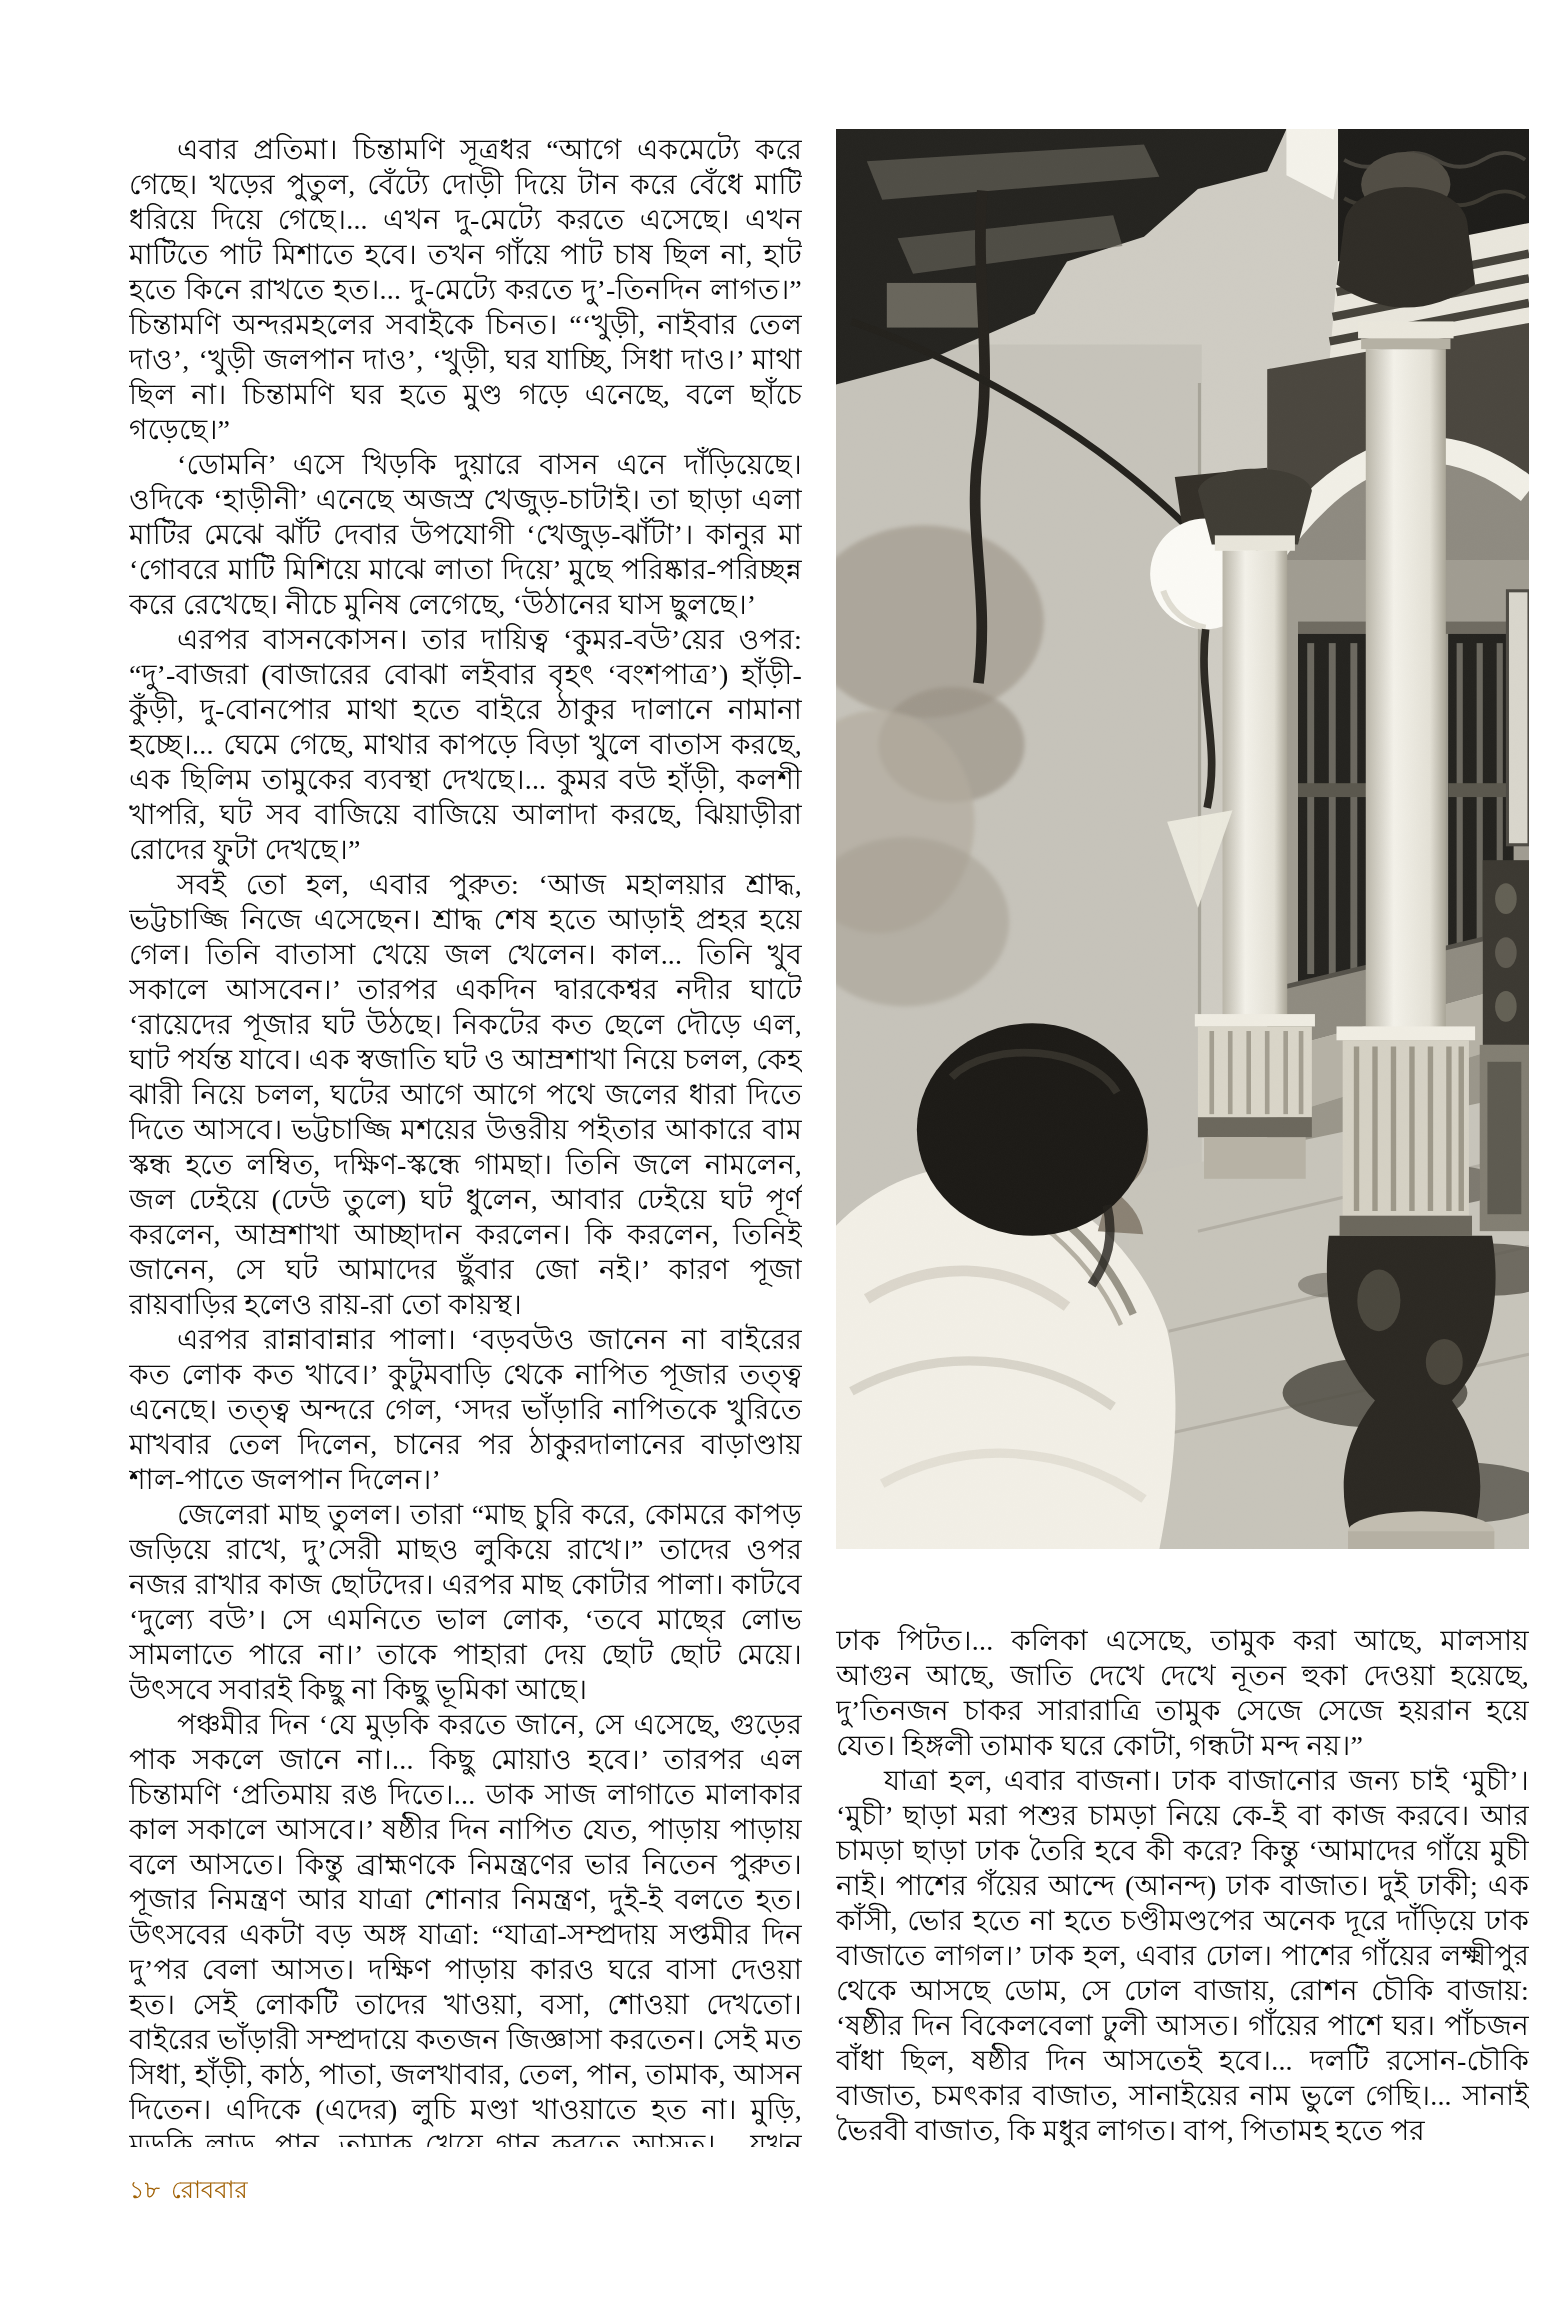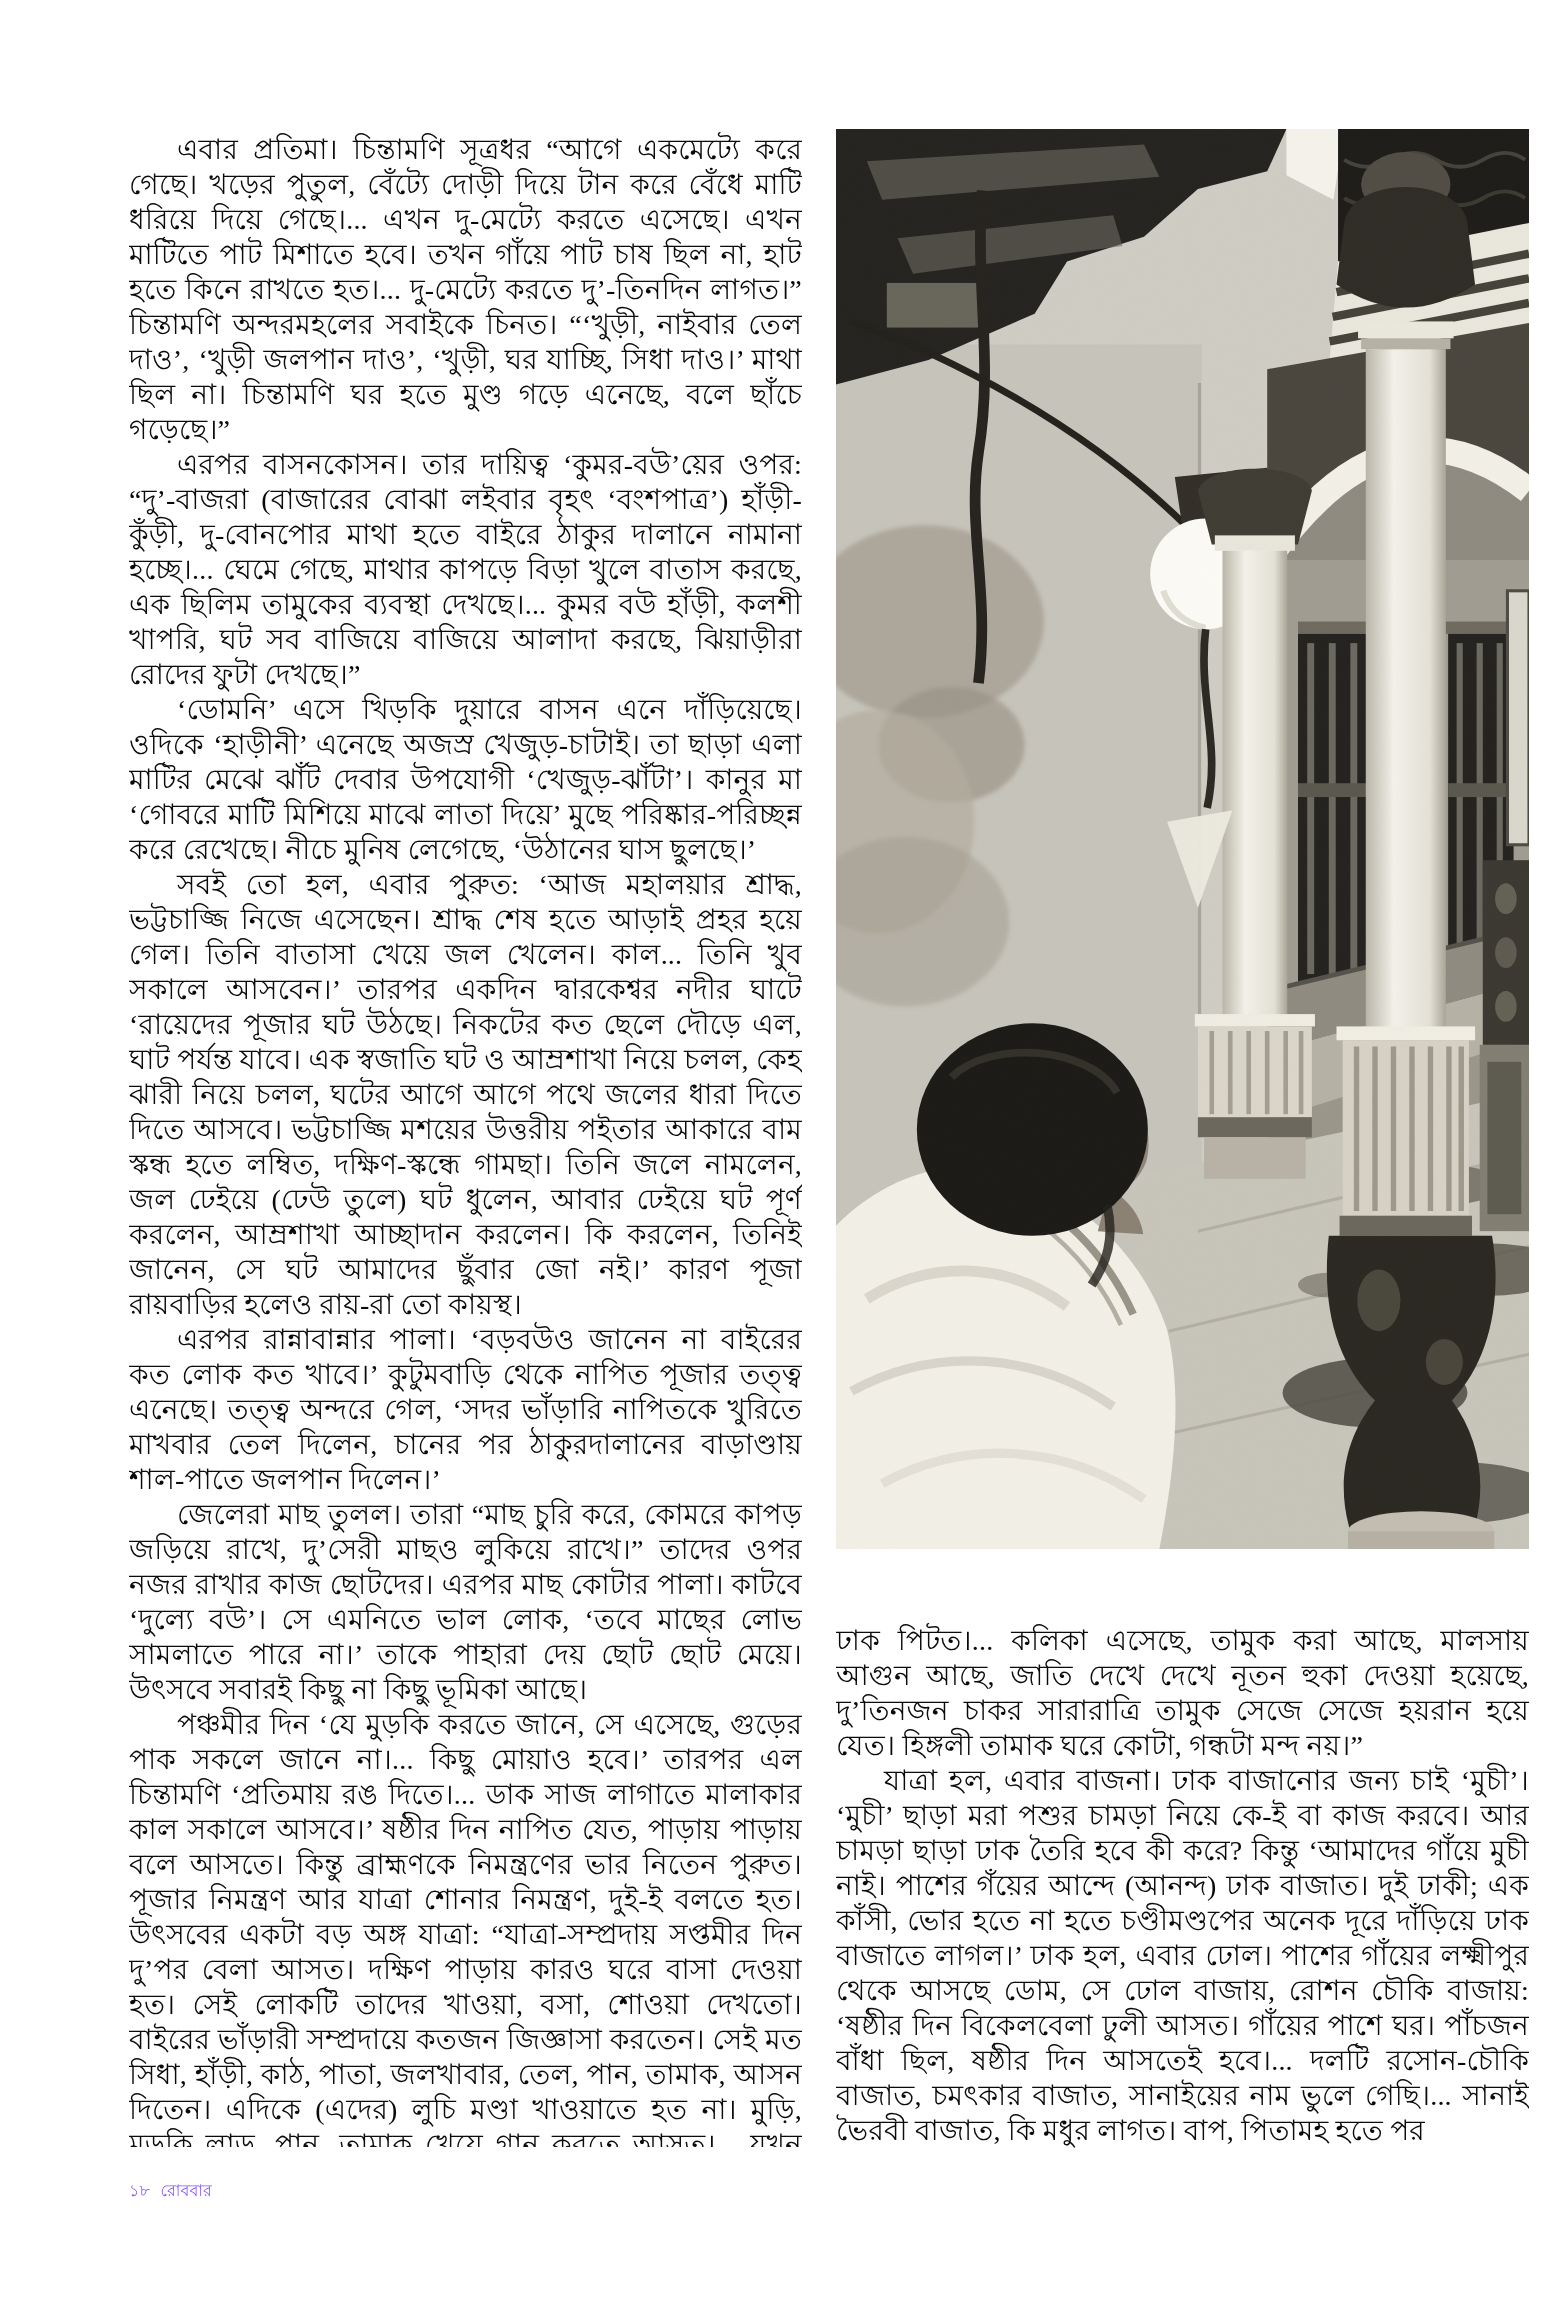--- a/index.html
+++ b/index.html
@@ -30,36 +30,36 @@
     left: 836px; top: 129px;
     width: 693px; height: 1420px;
     margin: 0; padding: 0;
     overflow: hidden;
     background: #cfccc3;
   }
   .photo-figure svg { display: block; width: 100%; height: 100%; }
   .footer {
     position: absolute;
     left: 129px; top: 2175px;
-    font-size: 16px;
+    font-size: 24px;
     line-height: 31px;
-    color: #8b5cf6;
+    color: #a16207;
     white-space: nowrap;
   }
   .footer .page-num { margin-right: 10.8px; }
 </style>
 </head>
 <body>
 
 <div class="page">
 
   <div class="col col-left">
     <p class="para indent">এবার প্রতিমা। চিন্তামণি সূত্রধর “আগে একমেট্যে করে গেছে। খড়ের পুতুল, বেঁট্যে দোড়ী দিয়ে টান করে বেঁধে মাটি ধরিয়ে দিয়ে গেছে।... এখন দু-মেট্যে করতে এসেছে। এখন মাটিতে পাট মিশাতে হবে। তখন গাঁয়ে পাট চাষ ছিল না, হাট হতে কিনে রাখতে হত।... দু-মেট্যে করতে দু’-তিনদিন লাগত।” চিন্তামণি অন্দরমহলের সবাইকে চিনত। “‘খুড়ী, নাইবার তেল দাও’, ‘খুড়ী জলপান দাও’, ‘খুড়ী, ঘর যাচ্ছি, সিধা দাও।’ মাথা ছিল না। চিন্তামণি ঘর হতে মুণ্ড গড়ে এনেছে, বলে ছাঁচে গড়েছে।”</p>
+    <p class="para indent">‘ডোমনি’ এসে খিড়কি দুয়ারে বাসন এনে দাঁড়িয়েছে। ওদিকে ‘হাড়ীনী’ এনেছে অজস্র খেজুড়-চাটাই। তা ছাড়া এলা মাটির মেঝে ঝাঁট দেবার উপযোগী ‘খেজুড়-ঝাঁটা’। কানুর মা ‘গোবরে মাটি মিশিয়ে মাঝে লাতা দিয়ে’ মুছে পরিষ্কার-পরিচ্ছন্ন করে রেখেছে। নীচে মুনিষ লেগেছে, ‘উঠানের ঘাস ছুলছে।’</p>
     <p class="para indent">এরপর বাসনকোসন। তার দায়িত্ব ‘কুমর-বউ’য়ের ওপর: “দু’-বাজরা (বাজারের বোঝা লইবার বৃহৎ ‘বংশপাত্র’) হাঁড়ী-কুঁড়ী, দু-বোনপোর মাথা হতে বাইরে ঠাকুর দালানে নামানা হচ্ছে।... ঘেমে গেছে, মাথার কাপড়ে বিড়া খুলে বাতাস করছে, এক ছিলিম তামুকের ব্যবস্থা দেখছে।... কুমর বউ হাঁড়ী, কলশী খাপরি, ঘট সব বাজিয়ে বাজিয়ে আলাদা করছে, ঝিয়াড়ীরা রোদের ফুটা দেখছে।”</p>
-    <p class="para indent">‘ডোমনি’ এসে খিড়কি দুয়ারে বাসন এনে দাঁড়িয়েছে। ওদিকে ‘হাড়ীনী’ এনেছে অজস্র খেজুড়-চাটাই। তা ছাড়া এলা মাটির মেঝে ঝাঁট দেবার উপযোগী ‘খেজুড়-ঝাঁটা’। কানুর মা ‘গোবরে মাটি মিশিয়ে মাঝে লাতা দিয়ে’ মুছে পরিষ্কার-পরিচ্ছন্ন করে রেখেছে। নীচে মুনিষ লেগেছে, ‘উঠানের ঘাস ছুলছে।’</p>
     <p class="para indent">সবই তো হল, এবার পুরুত: ‘আজ মহালয়ার শ্রাদ্ধ, ভট্টচাজ্জি নিজে এসেছেন। শ্রাদ্ধ শেষ হতে আড়াই প্রহর হয়ে গেল। তিনি বাতাসা খেয়ে জল খেলেন। কাল... তিনি খুব সকালে আসবেন।’ তারপর একদিন দ্বারকেশ্বর নদীর ঘাটে ‘রায়েদের পূজার ঘট উঠছে। নিকটের কত ছেলে দৌড়ে এল, ঘাট পর্যন্ত যাবে। এক স্বজাতি ঘট ও আম্রশাখা নিয়ে চলল, কেহ ঝারী নিয়ে চলল, ঘটের আগে আগে পথে জলের ধারা দিতে দিতে আসবে। ভট্টচাজ্জি মশয়ের উত্তরীয় পইতার আকারে বাম স্কন্ধ হতে লম্বিত, দক্ষিণ-স্কন্ধে গামছা। তিনি জলে নামলেন, জল ঢেইয়ে (ঢেউ তুলে) ঘট ধুলেন, আবার ঢেইয়ে ঘট পূর্ণ করলেন, আম্রশাখা আচ্ছাদান করলেন। কি করলেন, তিনিই জানেন, সে ঘট আমাদের ছুঁবার জো নই।’ কারণ পূজা রায়বাড়ির হলেও রায়-রা তো কায়স্থ।</p>
     <p class="para indent">এরপর রান্নাবান্নার পালা। ‘বড়বউও জানেন না বাইরের কত লোক কত খাবে।’ কুটুমবাড়ি থেকে নাপিত পূজার তত্ত্ব এনেছে। তত্ত্ব অন্দরে গেল, ‘সদর ভাঁড়ারি নাপিতকে খুরিতে মাখবার তেল দিলেন, চানের পর ঠাকুরদালানের বাড়াণ্ডায় শাল-পাতে জলপান দিলেন।’</p>
     <p class="para indent">জেলেরা মাছ তুলল। তারা “মাছ চুরি করে, কোমরে কাপড় জড়িয়ে রাখে, দু’সেরী মাছও লুকিয়ে রাখে।” তাদের ওপর নজর রাখার কাজ ছোটদের। এরপর মাছ কোটার পালা। কাটবে ‘দুল্যে বউ’। সে এমনিতে ভাল লোক, ‘তবে মাছের লোভ সামলাতে পারে না।’ তাকে পাহারা দেয় ছোট ছোট মেয়ে। উৎসবে সবারই কিছু না কিছু ভূমিকা আছে।</p>
     <p class="para indent">পঞ্চমীর দিন ‘যে মুড়কি করতে জানে, সে এসেছে, গুড়ের পাক সকলে জানে না।... কিছু মোয়াও হবে।’ তারপর এল চিন্তামণি ‘প্রতিমায় রঙ দিতে।... ডাক সাজ লাগাতে মালাকার কাল সকালে আসবে।’ ষষ্ঠীর দিন নাপিত যেত, পাড়ায় পাড়ায় বলে আসতে। কিন্তু ব্রাহ্মণকে নিমন্ত্রণের ভার নিতেন পুরুত। পূজার নিমন্ত্রণ আর যাত্রা শোনার নিমন্ত্রণ, দুই-ই বলতে হত। উৎসবের একটা বড় অঙ্গ যাত্রা: “যাত্রা-সম্প্রদায় সপ্তমীর দিন দু’পর বেলা আসত। দক্ষিণ পাড়ায় কারও ঘরে বাসা দেওয়া হত। সেই লোকটি তাদের খাওয়া, বসা, শোওয়া দেখতো। বাইরের ভাঁড়ারী সম্প্রদায়ে কতজন জিজ্ঞাসা করতেন। সেই মত সিধা, হাঁড়ী, কাঠ, পাতা, জলখাবার, তেল, পান, তামাক, আসন দিতেন। এদিকে (এদের) লুচি মণ্ডা খাওয়াতে হত না। মুড়ি, মুড়কি লাড়ু, পান, তামাক খেয়ে গান করতে আসত।... যখন যাত্রা আরম্ভ হত, দক্ষিণ থেকে পশ্চিম দিকে, উত্তর দিকে ঢাকী</p>
   </div>
 
   <figure class="photo-figure" aria-label="সাদা-কালো আলোকচিত্র: ঠাকুরদালানের কারুকার্যময় খিলান ও থামের সারি, বাঁ দিকে ঝুলন্ত গোল বাতি, সামনে সাদা শাড়ি পরা এক নারী পেছন ফিরে বসে আছেন">
     <svg viewBox="0 0 900 1845" preserveAspectRatio="none" role="img">
       <defs>
         <linearGradient id="colg" x1="0" y1="0" x2="1" y2="0">

